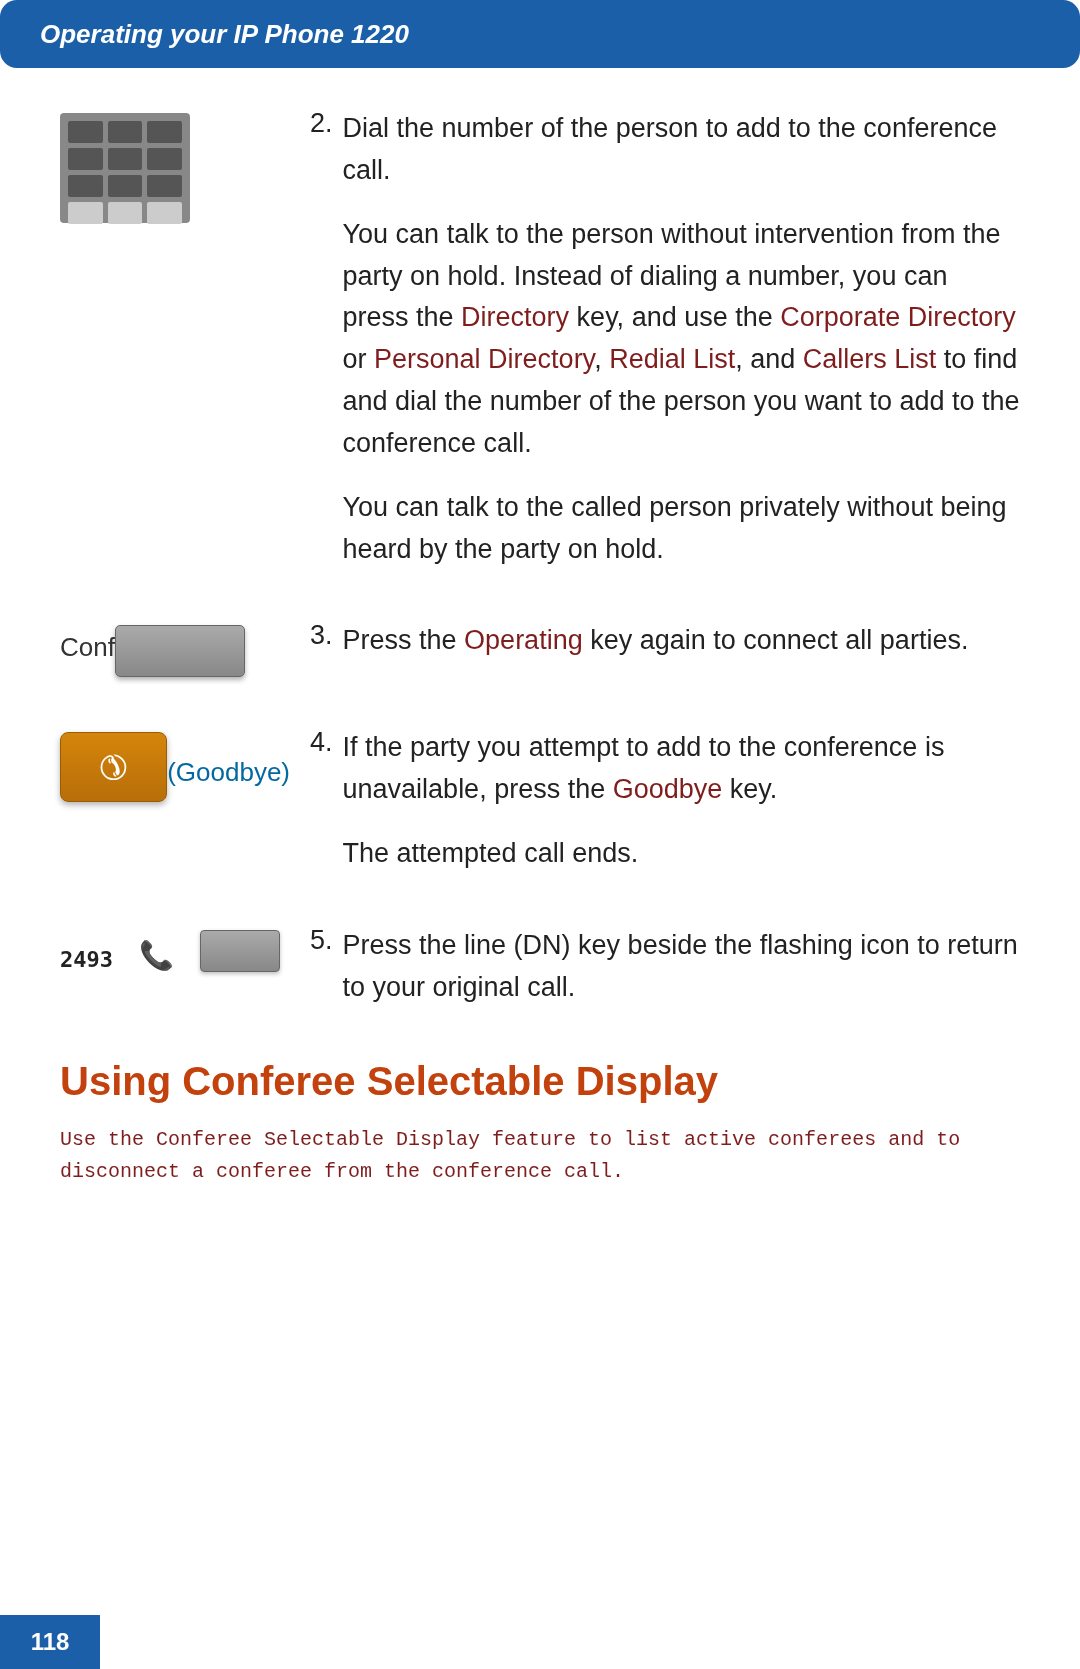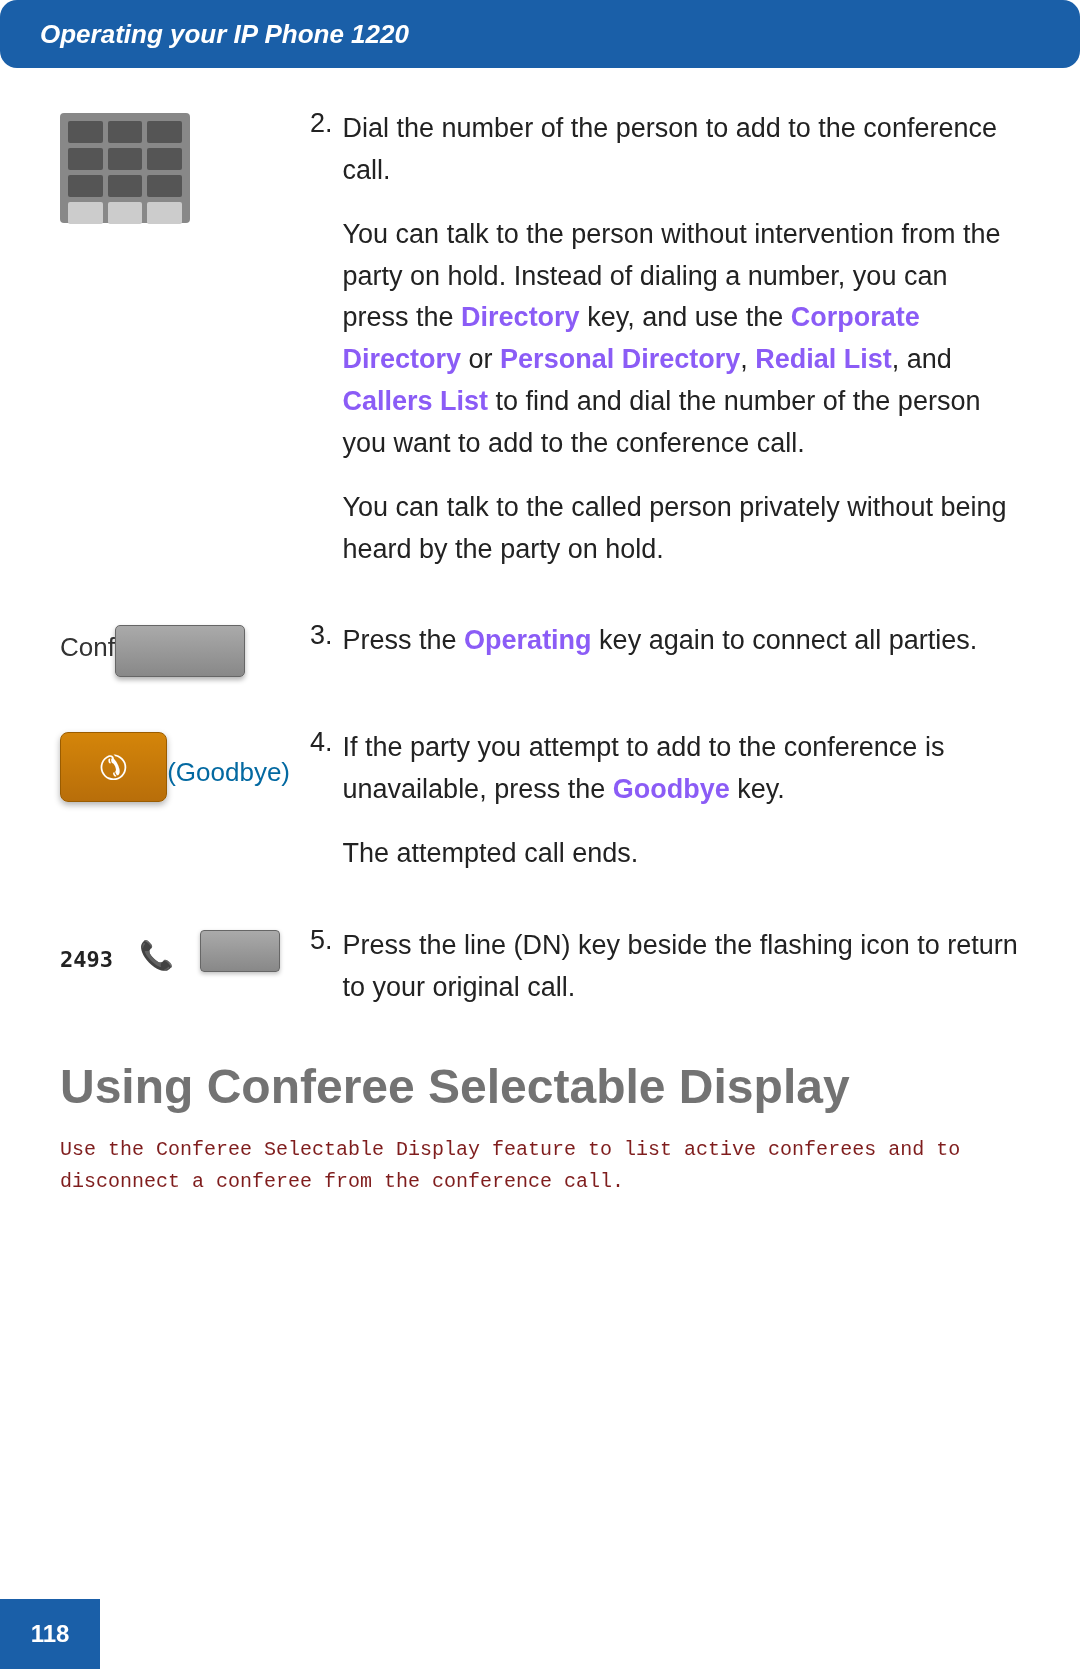--- a/index.html
+++ b/index.html
@@ -53,22 +53,22 @@
       padding-left: 20px;
     }
 
     .step-text {
       font-size: 27px;
       line-height: 1.55;
       color: #222;
     }
 
     .link-blue {
-      color: #8b5cf6;
-      font-weight: bold;
+      color: #7f1d1d;
+      font-weight: normal;
     }
 
     .step-para {
       margin-top: 22px;
       font-size: 27px;
       line-height: 1.55;
     }
 
     
     .keypad-img {
@@ -151,41 +151,41 @@
       width: 80px;
       height: 42px;
       background: linear-gradient(to bottom, #aaa, #888);
       border-radius: 4px;
       border: 1px solid #666;
       box-shadow: 0 2px 4px rgba(0,0,0,0.25);
     }
 
     
     .section-heading {
-      font-size: 48px;
+      font-size: 40px;
       font-weight: bold;
-      color: #737373;
+      color: #c2410c;
       margin-bottom: 20px;
       margin-top: 10px;
     }
 
     .section-body {
       font-size: 20px;
       line-height: 1.6;
       color: #7f1d1d;
       font-family: Liberation Mono, monospace;
     }
 
     
     .footer {
       position: absolute;
       bottom: 0;
       left: 0;
       width: 100px;
-      height: 70px;
+      height: 54px;
       background: #1a5fa8;
       display: flex;
       align-items: center;
       justify-content: center;
     }
     .footer-page {
       color: #fff;
       font-size: 24px;
       font-weight: bold;
     }

